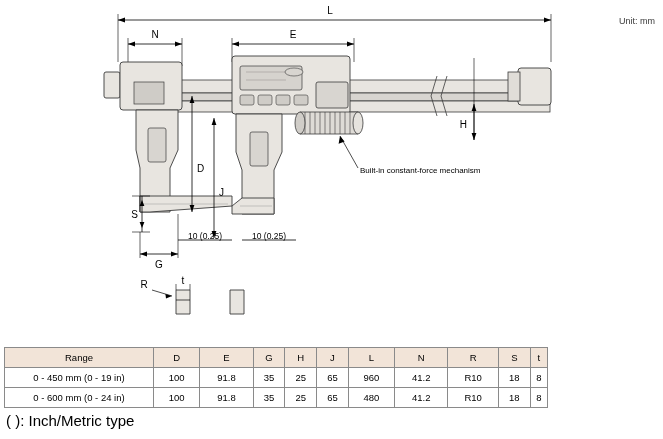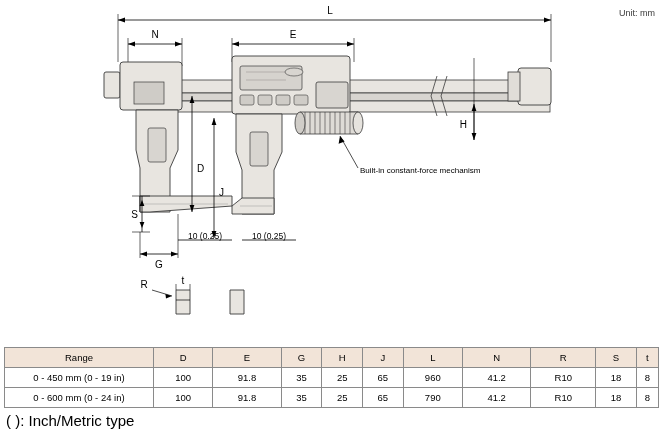--- a/index.html
+++ b/index.html
@@ -16,21 +16,21 @@
     overflow: hidden;
   }
   #stage {
     position: relative;
     width: 663px;
     height: 439px;
   }
   .unit-note {
     position: absolute;
     right: 8px;
-    top: 8px;
+    top: 16px;
     font-size: 9px;
     color: #3a3a3a;
   }
   svg.draw {
     position: absolute;
     left: 0;
     top: 0;
     width: 663px;
     height: 330px;
   }
@@ -45,21 +45,21 @@
   .calloutText {
     font-family: "Liberation Sans", sans-serif;
     font-size: 8px;
     fill: #000;
   }
   
   .spec-table {
     position: absolute;
     left: 4px;
     top: 347px;
-    width: 655px;
+    width: 544px;
     border-collapse: collapse;
     font-size: 9.5px;
   }
   .spec-table th, .spec-table td {
     border: 1px solid #8a8a8a;
     height: 19px;
     text-align: center;
     padding: 0;
     font-weight: normal;
   }
@@ -284,21 +284,21 @@
         <td>18</td>
         <td>8</td>
       </tr>
       <tr>
         <td class="range-col">0 - 600 mm  (0 - 24 in)</td>
         <td>100</td>
         <td>91.8</td>
         <td>35</td>
         <td>25</td>
         <td>65</td>
-        <td>790</td>
+        <td>480</td>
         <td>41.2</td>
         <td>R10</td>
         <td>18</td>
         <td>8</td>
       </tr>
     </tbody>
   </table>
 
   <div class="footnote">( ): Inch/Metric type</div>
 

